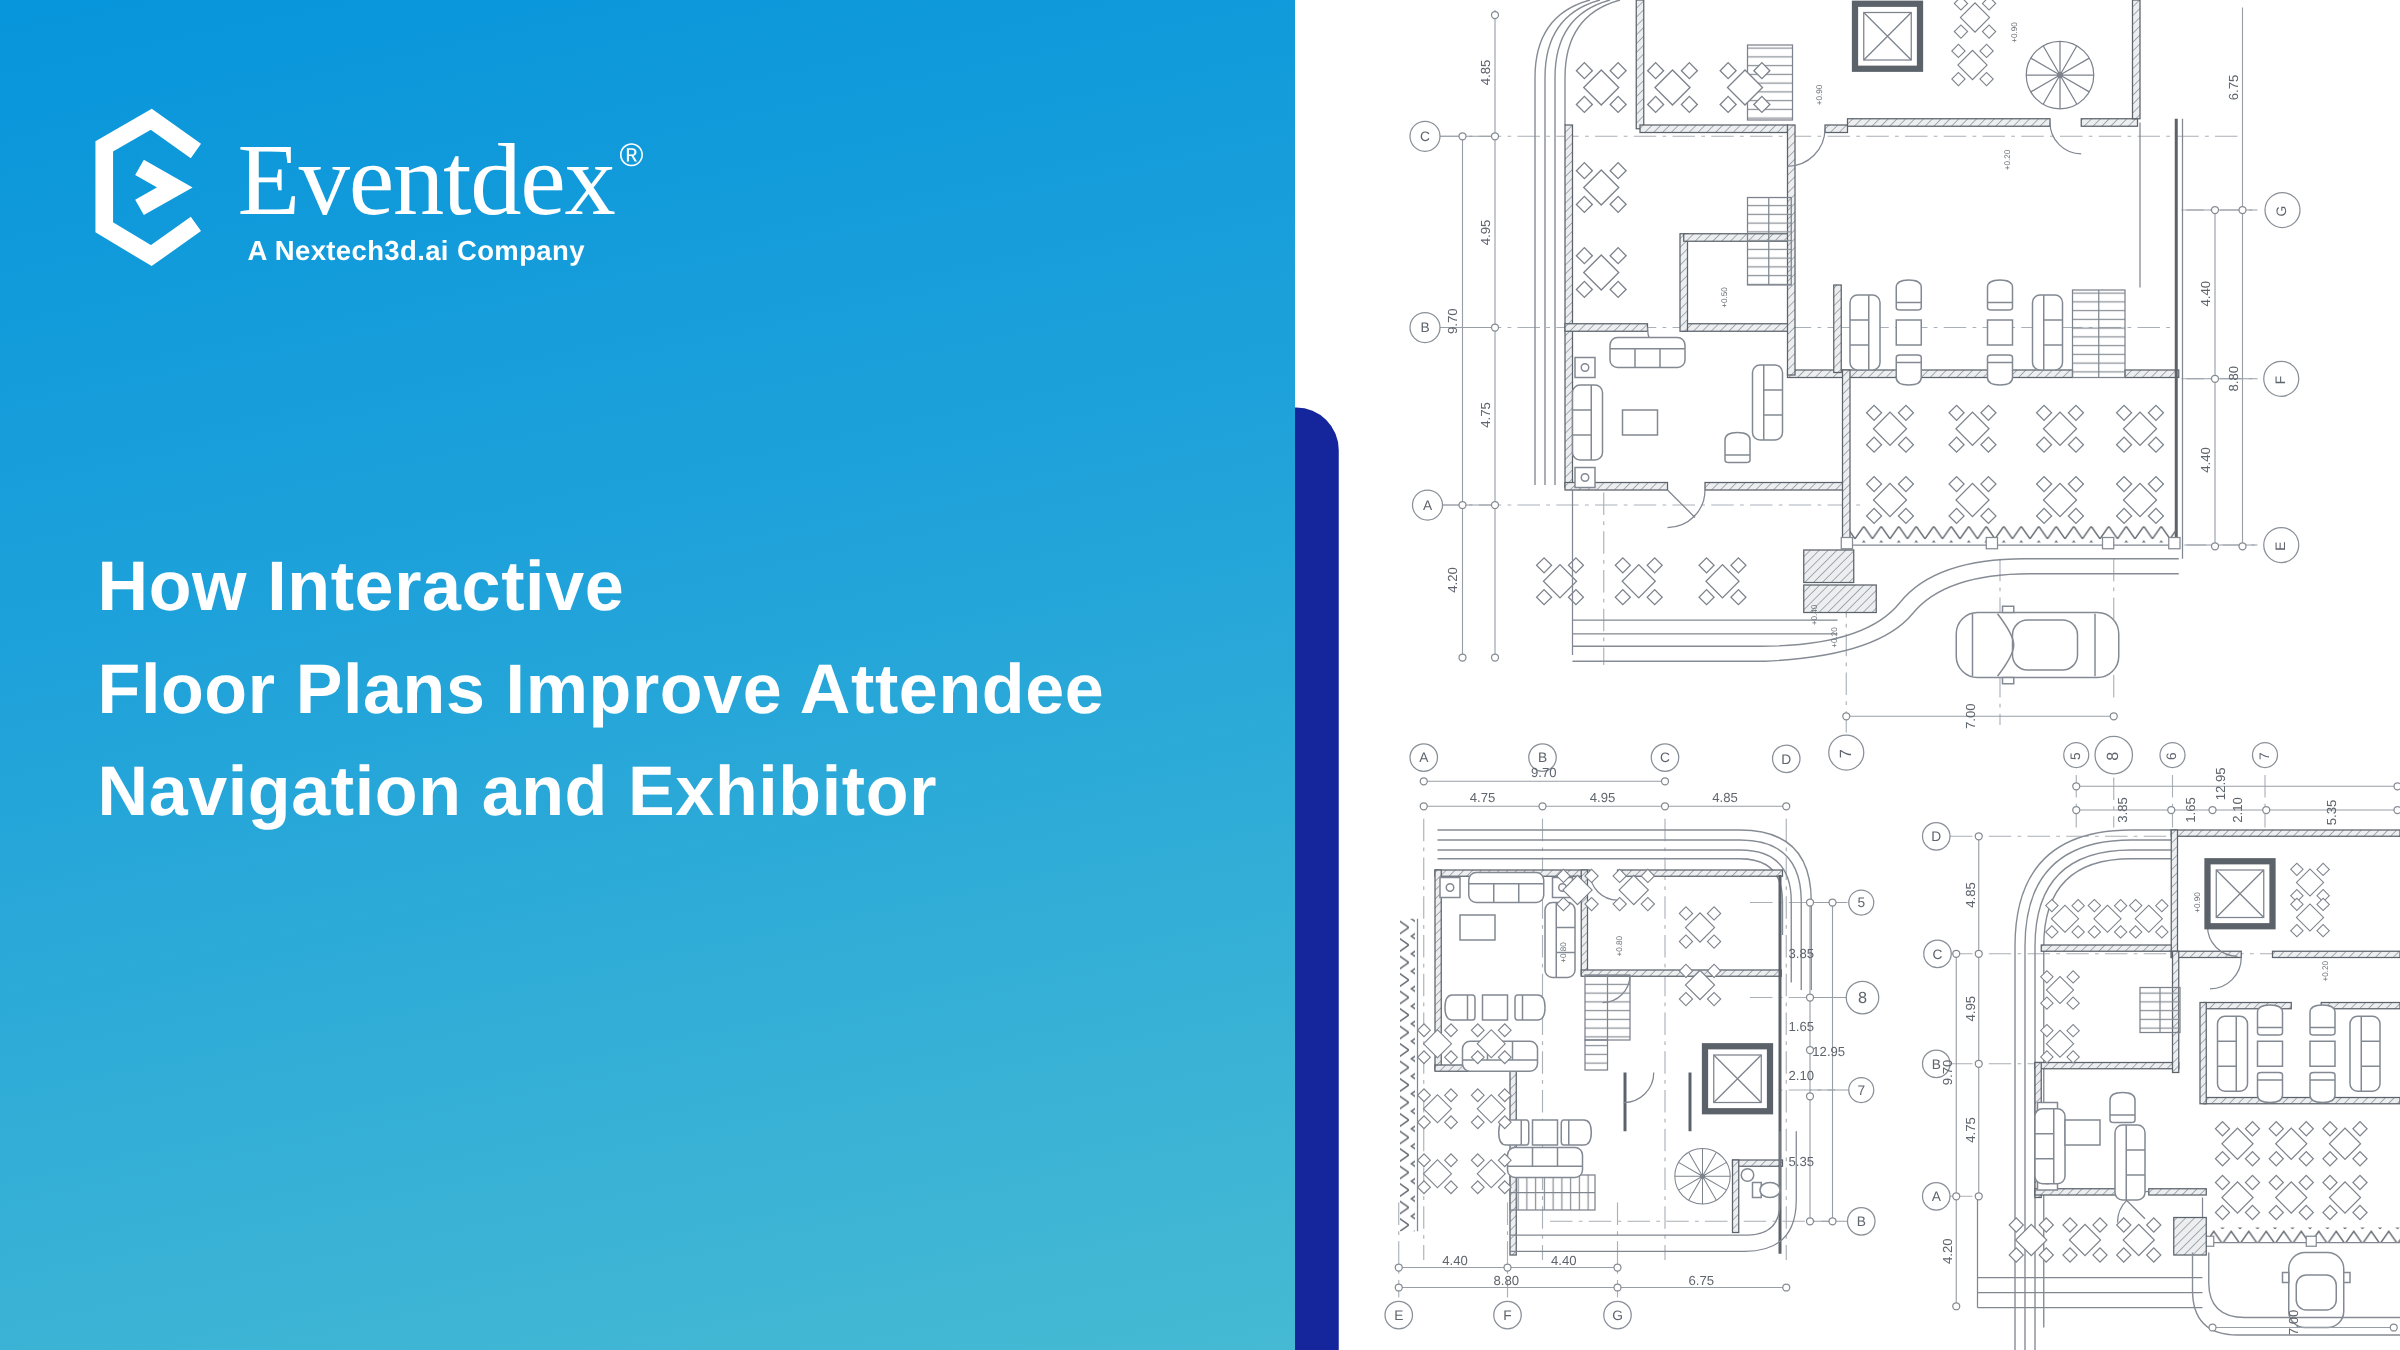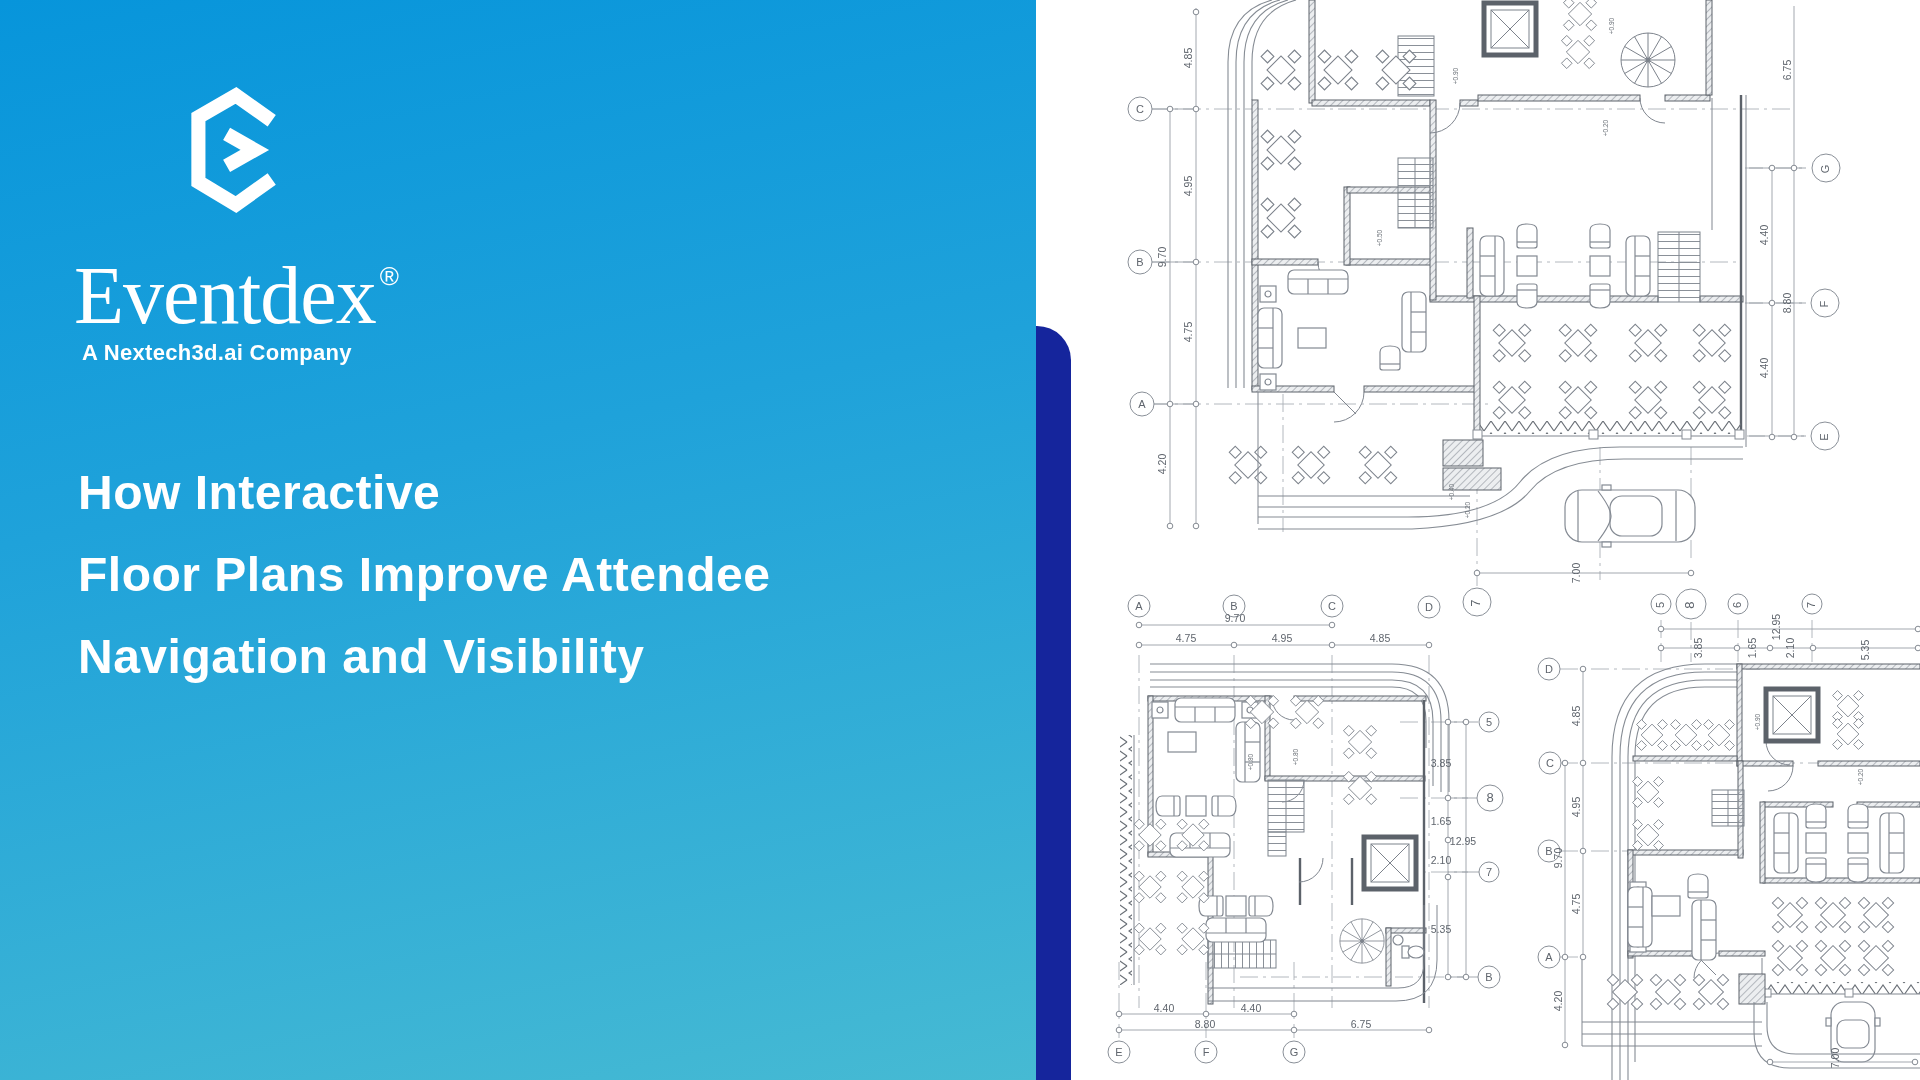--- a/index.html
+++ b/index.html
@@ -5,30 +5,30 @@
   html,body{margin:0;padding:0;background:#fff;}
   .canvas{position:relative;width:1920px;height:1080px;overflow:hidden;background:#ffffff;font-family:"Liberation Sans",sans-serif;}
 
   
   .panel{position:absolute;left:0;top:0;width:1036px;height:1080px;
          background:linear-gradient(168deg,#0795DB 0%,#1FA2DA 42%,#46BAD3 100%);}
   .navy-bar{position:absolute;left:1036px;top:326px;width:35px;height:754px;
             background:#15259C;border-radius:0 34px 0 0;}
 
   
-  .logo{position:absolute;left:74px;top:84px;display:flex;align-items:center;gap:22px;color:#fff;flex-direction:column;}
+  .logo{position:absolute;left:74px;top:84px;display:flex;gap:22px;color:#fff;}
   .logo-mark{width:94px;height:130px;}
   .brand-row{font-family:"Liberation Serif",serif;font-size:82px;line-height:80px;letter-spacing:-1px;}
   .reg{font-size:26px;vertical-align:38px;margin-left:4px;font-family:"Liberation Sans",sans-serif;}
   .tagline{font-family:"Liberation Sans",sans-serif;font-weight:700;font-size:22px;letter-spacing:.3px;margin-top:4px;padding-left:8px;}
 
   
-  .headline{position:absolute;left:78px;top:452px;margin:0;color:#fff;
+  .headline{position:absolute;left:78px;top:428px;margin:0;color:#fff;
             font-family:"Liberation Sans",sans-serif;font-weight:700;
-            font-size:48px;line-height:82px;letter-spacing:.5px;}
+            font-size:56px;line-height:82px;letter-spacing:.5px;}
 
   
   .plans{position:absolute;left:1036px;top:0;width:884px;height:1080px;}
   .gd{stroke:#aab0b7;stroke-width:.9;stroke-dasharray:18 5 3 5;fill:none;}
   .tl{stroke:#818790;stroke-width:1;fill:none;}
   .rd{stroke:#868c94;stroke-width:1.1;fill:none;}
   .wl{stroke:#5c626a;stroke-width:2.4;fill:none;}
   .wall{fill:url(#ht);stroke:#5c626a;stroke-width:1;}
   .dl{stroke:#989ea6;stroke-width:.9;fill:none;}
   .tk{fill:#fff;stroke:#858b93;stroke-width:1;}
@@ -526,16 +526,16 @@
     </svg>
     <div class="logo-text">
       <div class="brand-row"><span>Eventdex</span><span class="reg">®</span></div>
       <div class="tagline">A Nextech3d.ai Company</div>
     </div>
   </div>
 
   <h1 class="headline">
     <div>How Interactive</div>
     <div>Floor Plans Improve Attendee</div>
-    <div>Navigation and Visibility</div>
+    <div>Navigation and Exhibitor</div>
   </h1>
 
 </div>
 
 </body></html>

